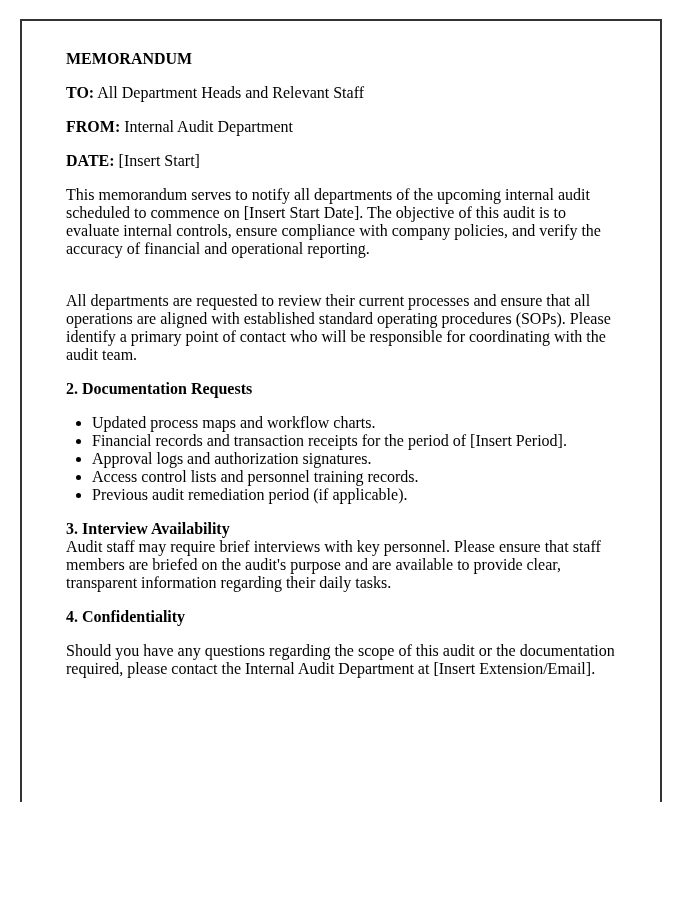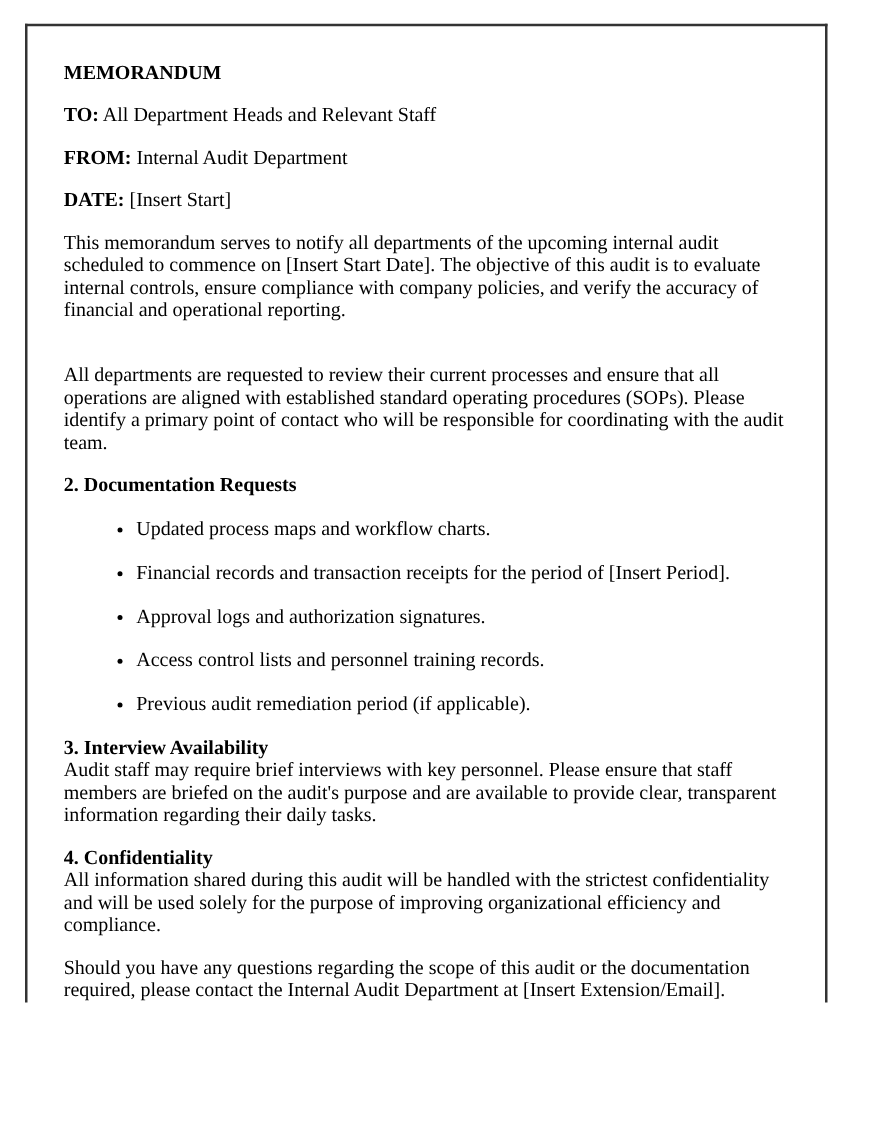--- a/index.html
+++ b/index.html
@@ -23,29 +23,29 @@
     top: 19px;
     width: 642px;
     height: 783px;
     box-sizing: border-box;
     border: 2px solid #333333;
     border-bottom: none;
     padding: 13px 28px 0 28px;
     background: #ffffff;
   }
   .memo-box p {
-    margin: 16px 1px;
+    margin: 16px 16px;
   }
   .memo-box ul {
     margin: 16px 0;
     padding-left: 42px;
     list-style-type: disc;
   }
   .memo-box li {
-    margin: 17px;
+    margin: 0;
     padding: 0;
   }
   strong { font-weight: bold; }
 </style>
 </head>
 <body style="color: rgb(0, 0, 0); background: rgb(255, 255, 255);">
 
 <div class="memo-box" style="border-color: rgb(51, 51, 51);">
 
   <p>
@@ -87,18 +87,17 @@
     <li>Previous audit remediation period (if applicable).</li>
   </ul>
 
   <p>
     <strong>3. Interview Availability</strong><br>
     <span>Audit staff may require brief interviews with key personnel. Please ensure that staff members are briefed on the audit's purpose and are available to provide clear, transparent information regarding their daily tasks.</span>
   </p>
 
   <p>
     <strong>4. Confidentiality</strong><br>
-    <span>All information shared during this audit will be handled with the strictest confidentiality and will be used solely for the purpose of improving organizational efficiency and compliance.</span>
   </p>
 
   <p>Should you have any questions regarding the scope of this audit or the documentation required, please contact the Internal Audit Department at [Insert Extension/Email].</p>
 
 </div>
 
 </body></html>

